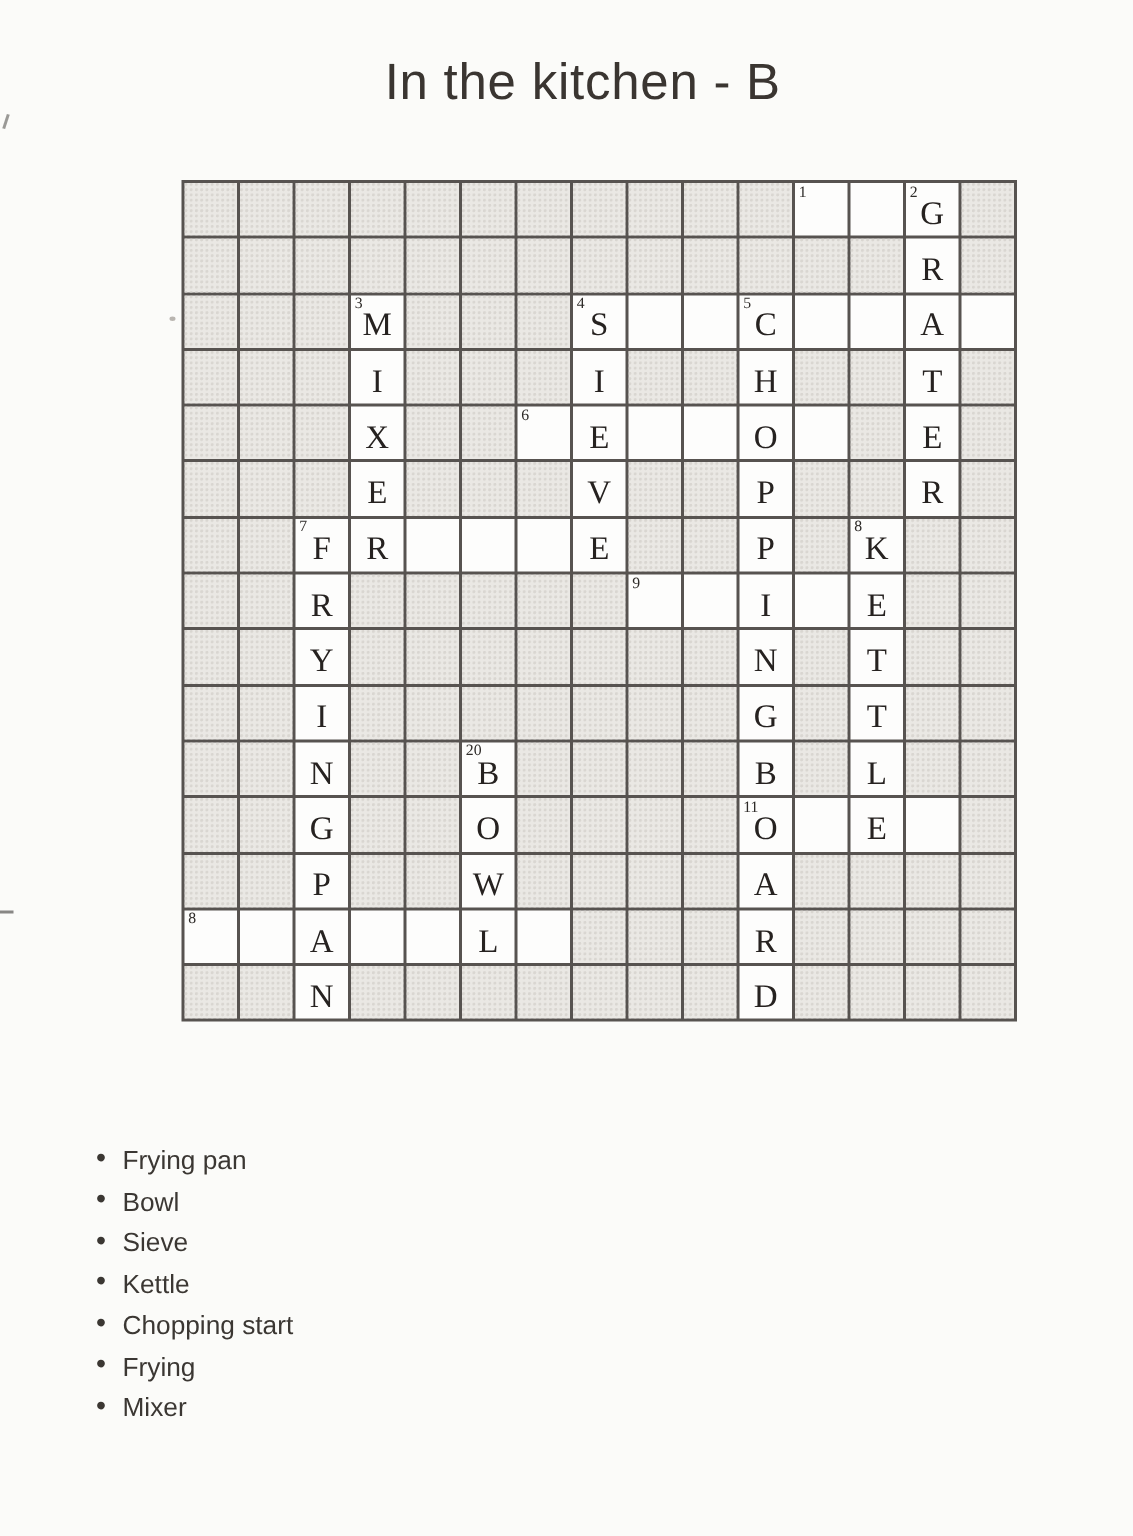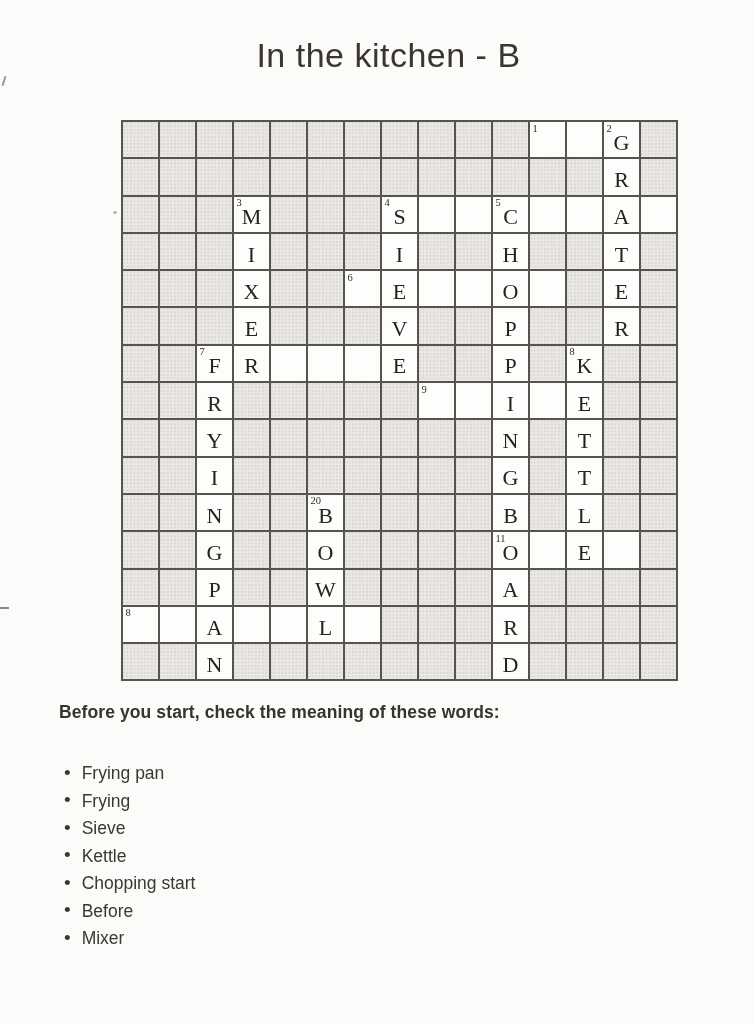--- a/index.html
+++ b/index.html
@@ -449,46 +449,45 @@
       <div class="cell shaded"></div>
       <div class="cell white">
         <span class="cell-letter">D</span>
       </div>
       <div class="cell shaded"></div>
       <div class="cell shaded"></div>
       <div class="cell shaded"></div>
       <div class="cell shaded"></div>
     </div>
 
-  <div class="instruction">Before you start, check the meaning of these words:</div>
 
   <ul class="word-list">
       <li>
         <span class="bullet">•</span>
         <span>Frying pan</span>
       </li>
       <li>
         <span class="bullet">•</span>
+        <span>Bowl</span>
+      </li>
+      <li>
+        <span class="bullet">•</span>
+        <span>Sieve</span>
+      </li>
+      <li>
+        <span class="bullet">•</span>
+        <span>Kettle</span>
+      </li>
+      <li>
+        <span class="bullet">•</span>
+        <span>Chopping start</span>
+      </li>
+      <li>
+        <span class="bullet">•</span>
         <span>Frying</span>
       </li>
       <li>
         <span class="bullet">•</span>
-        <span>Sieve</span>
-      </li>
-      <li>
-        <span class="bullet">•</span>
-        <span>Kettle</span>
-      </li>
-      <li>
-        <span class="bullet">•</span>
-        <span>Chopping start</span>
-      </li>
-      <li>
-        <span class="bullet">•</span>
-        <span>Before</span>
-      </li>
-      <li>
-        <span class="bullet">•</span>
         <span>Mixer</span>
       </li>
     </ul>
 
 </div>
 
 </body></html>

